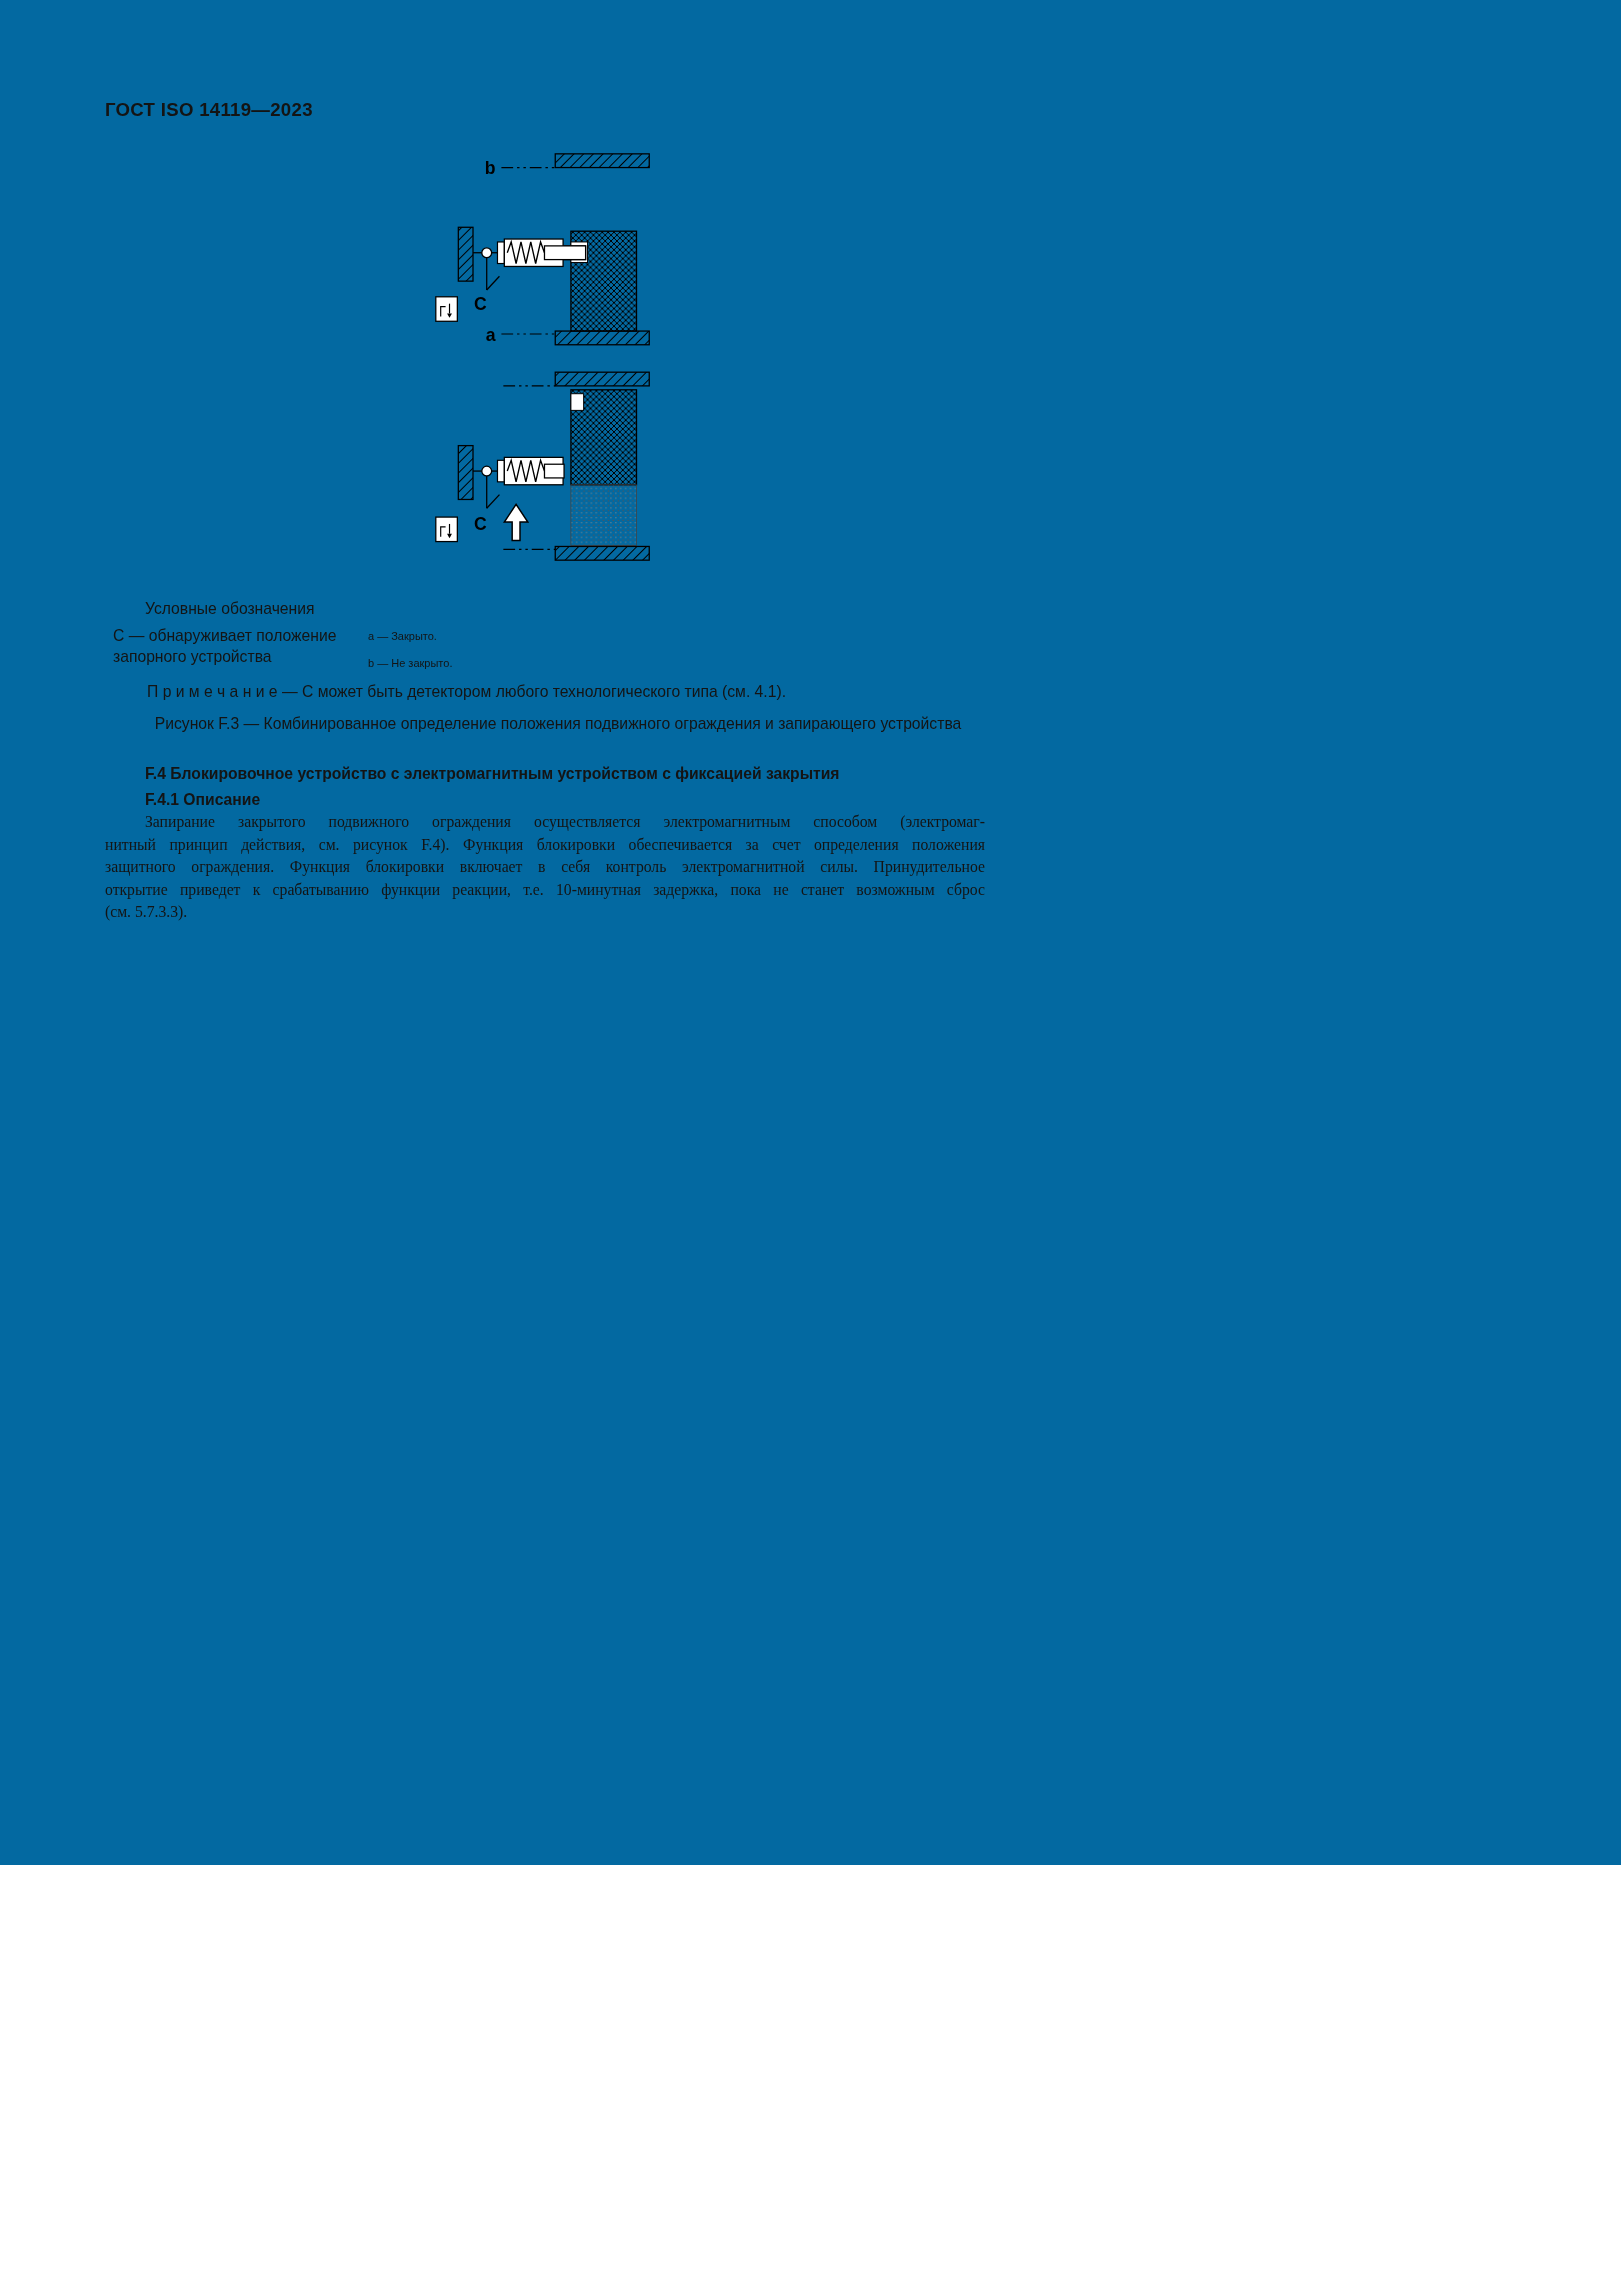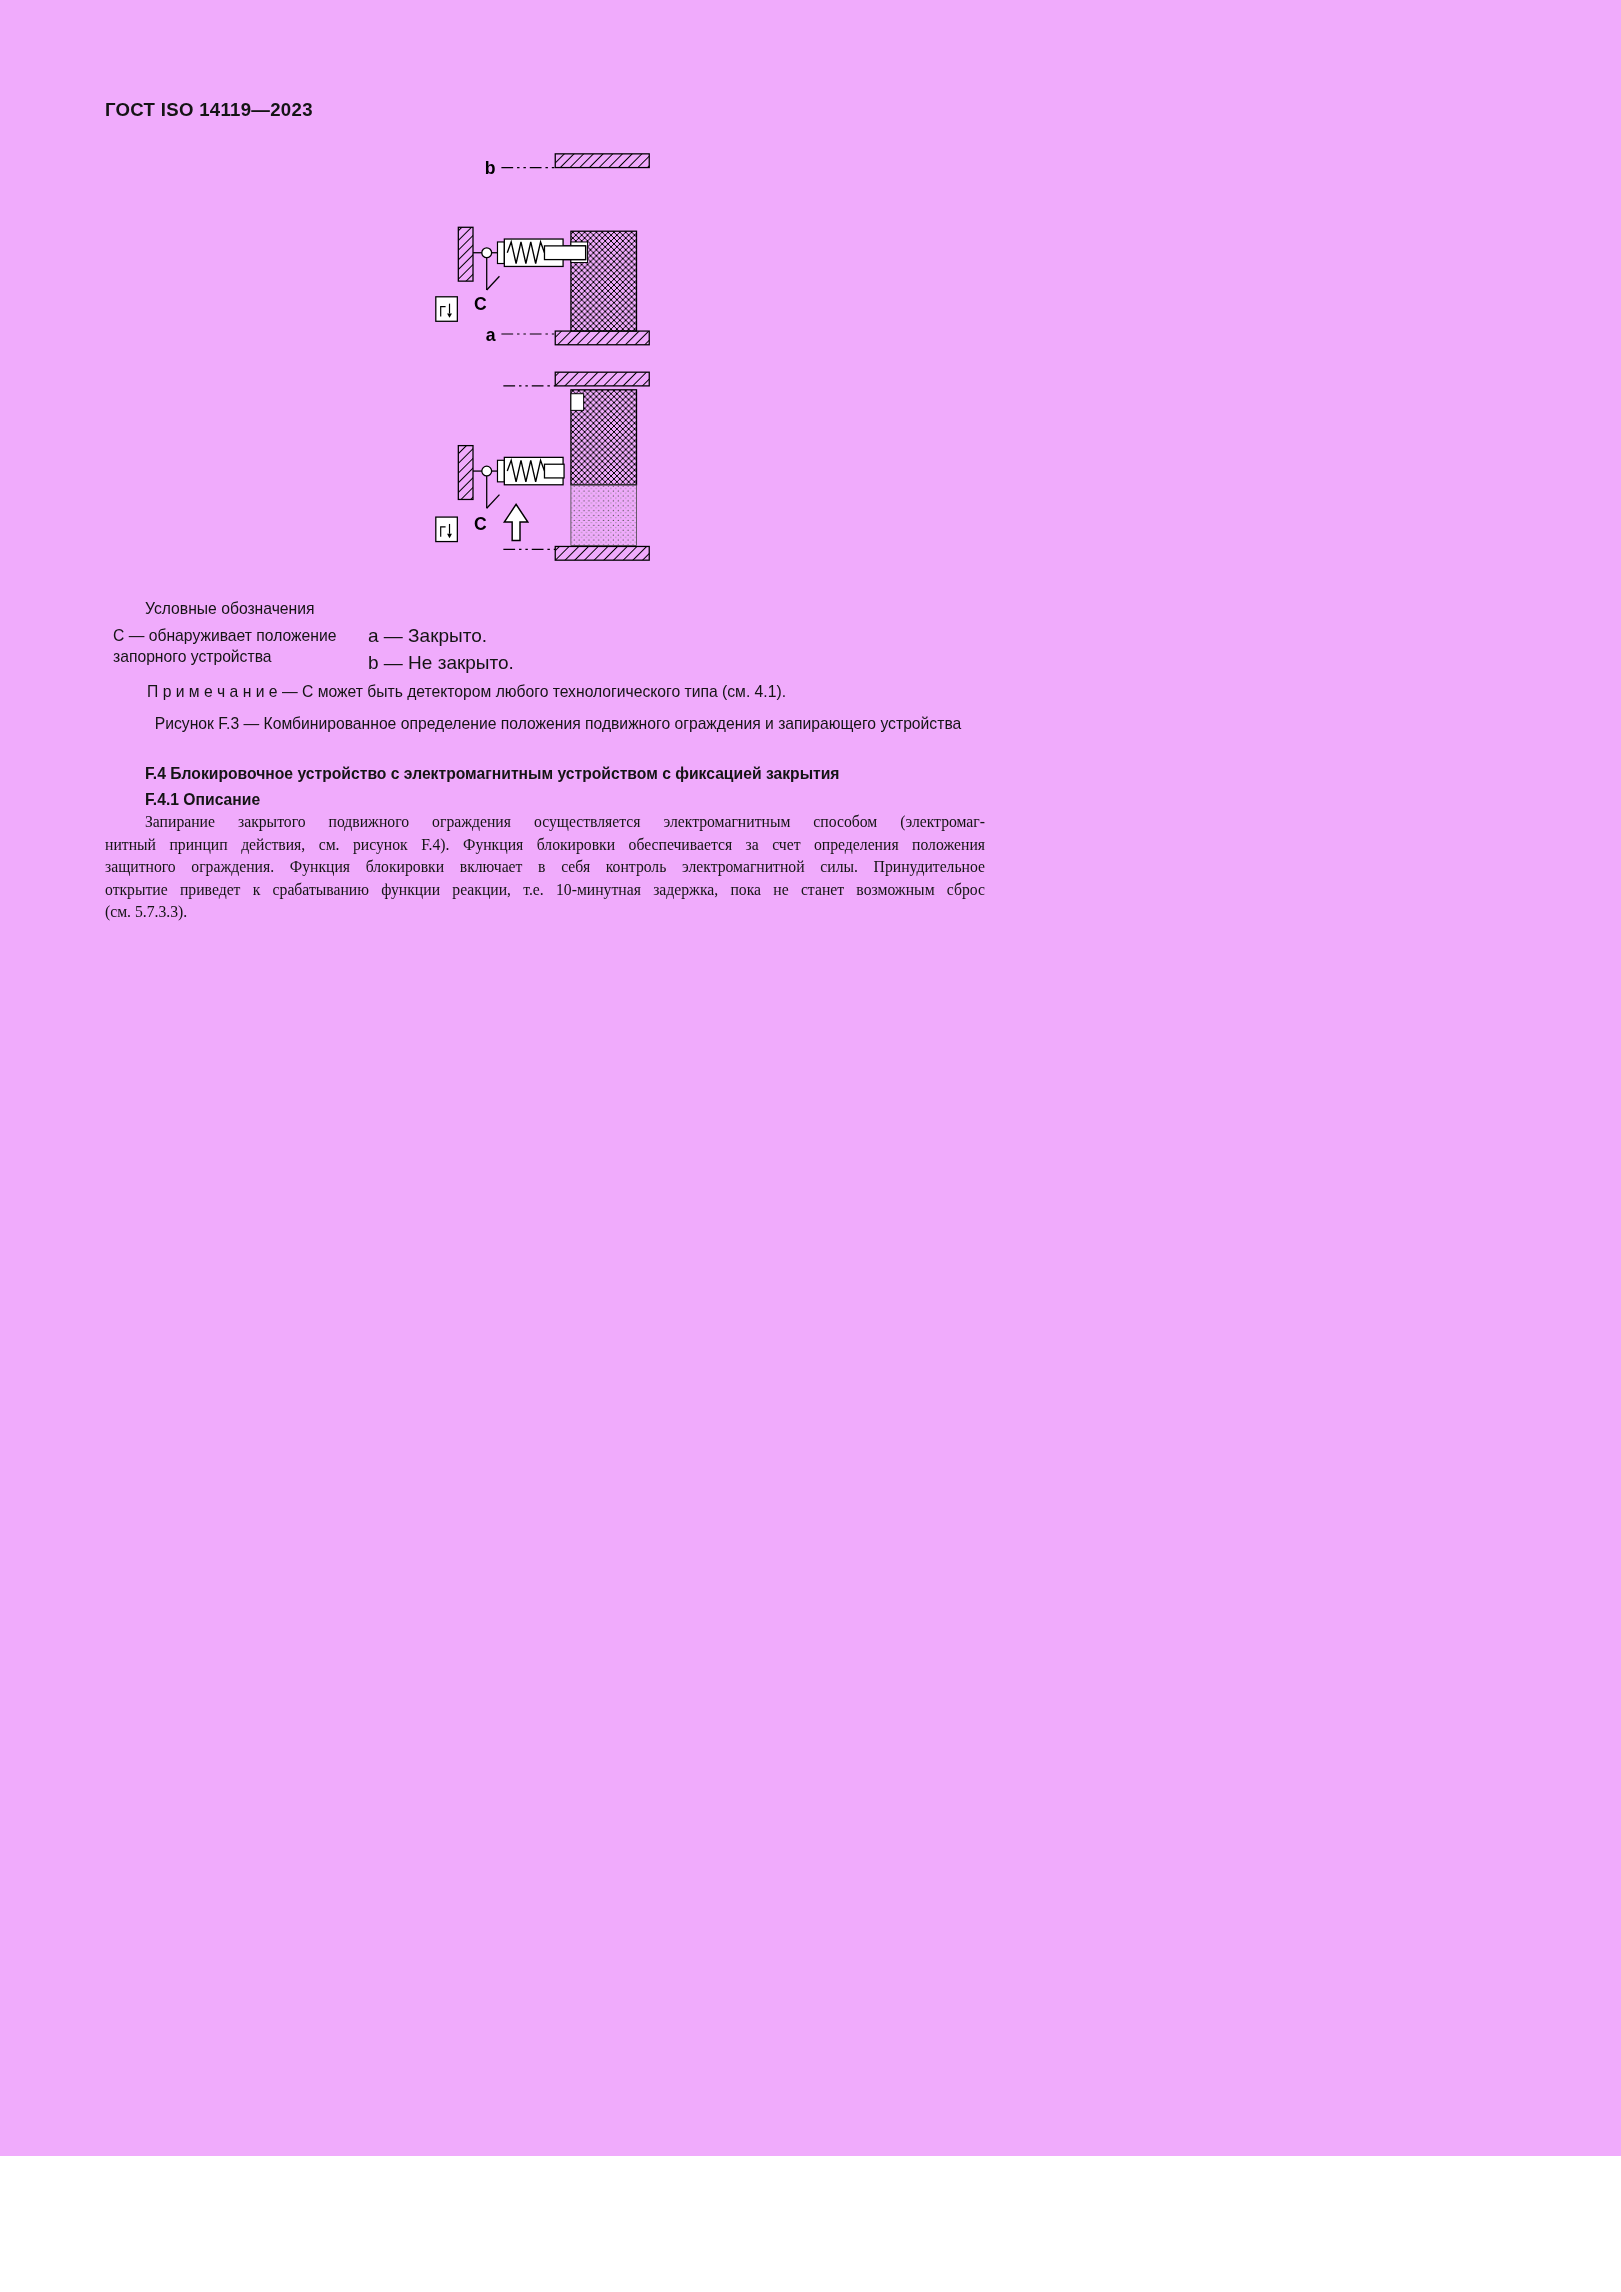--- a/index.html
+++ b/index.html
@@ -2,36 +2,36 @@
 <html><head>
 <meta charset="utf-8">
 <style>
   * { margin:0; padding:0; box-sizing:border-box; }
   html, body { background:#ffffff; }
   body {
     width:1621px; height:2293px;
     font-family:"Liberation Sans", sans-serif;
     color:#141414;
   }
-  .page { position:relative; width:1621px; height:2156px; background:#f0abfc; overflow:hidden; }
+  .page { position:relative; width:1621px; height:1865px; background:#0369a1; overflow:hidden; }
 
   .doc-header {
     position:absolute; left:105px; top:99px;
     font-size:18.6px; font-weight:bold; letter-spacing:0.3px;
   }
 
   .figure-svg { position:absolute; left:426px; top:147px; }
   .figure-svg text {
     font-family:"Liberation Sans", sans-serif;
     font-size:18px; font-weight:bold; fill:#000;
   }
 
   .legend-title { position:absolute; left:145px; top:586px; font-size:15.7px;margin-top:14px; }
   .legend-col1  { position:absolute; left:113px; top:626px; font-size:15.7px; line-height:20.6px; }
-  .legend-col2  { position:absolute; left:368px; top:626px; font-size:19px; line-height:20.6px; }
+  .legend-col2  { position:absolute; left:368px; top:626px; font-size:11px; line-height:20.6px; }
   .legend-col2 .l1 { margin-bottom:6.9px; }
 
   .note {
     position:absolute; left:105px; top:683px; width:880px;
     font-size:15.7px; text-indent:42px;
   }
   .caption {
     position:absolute; left:118px; top:715px; width:880px;
     font-size:15.7px; text-align:center;
   }

